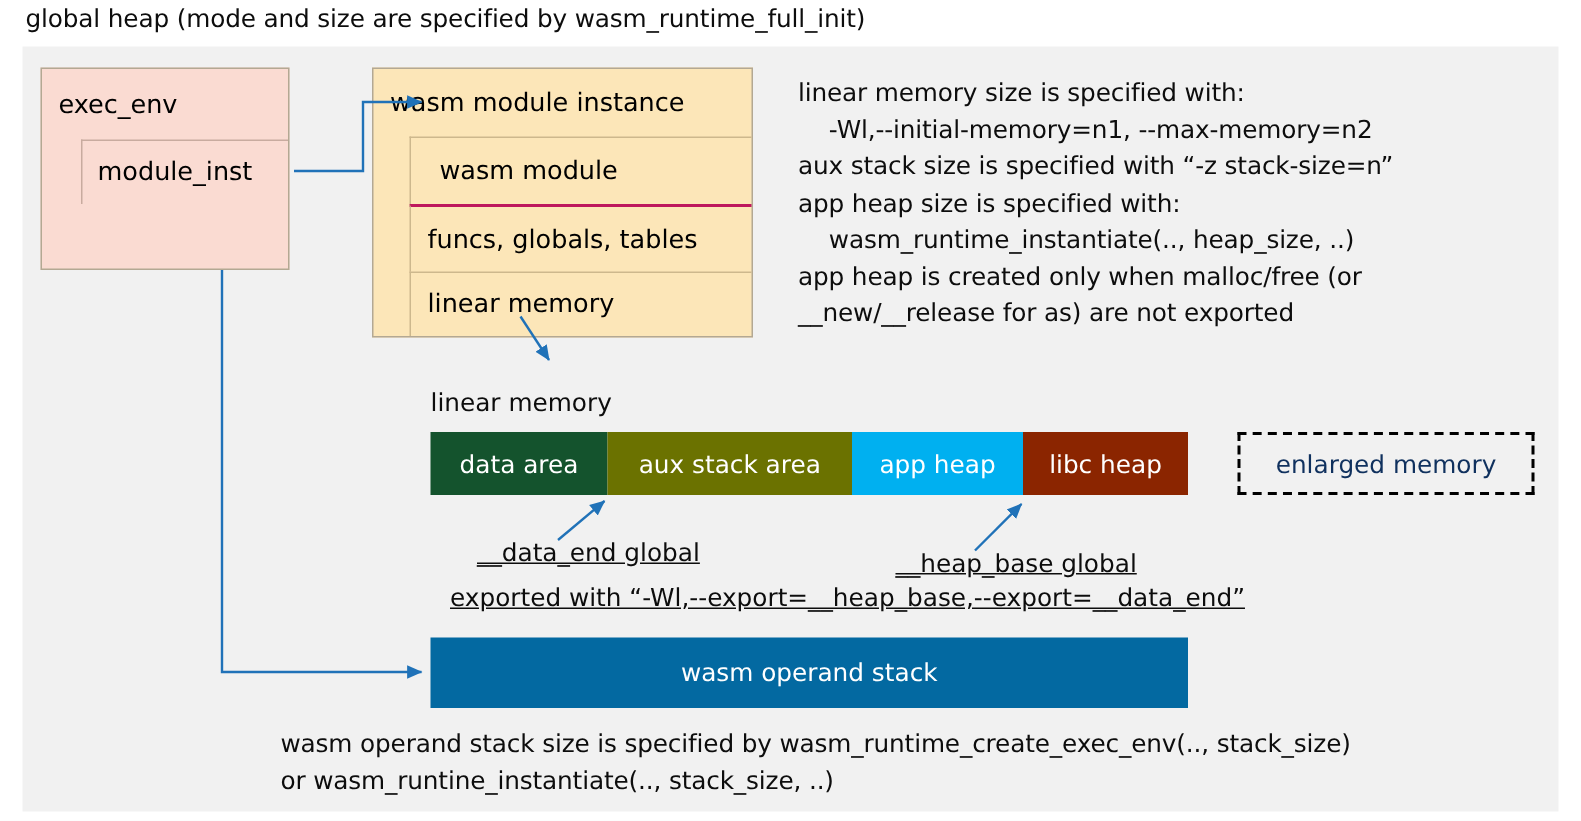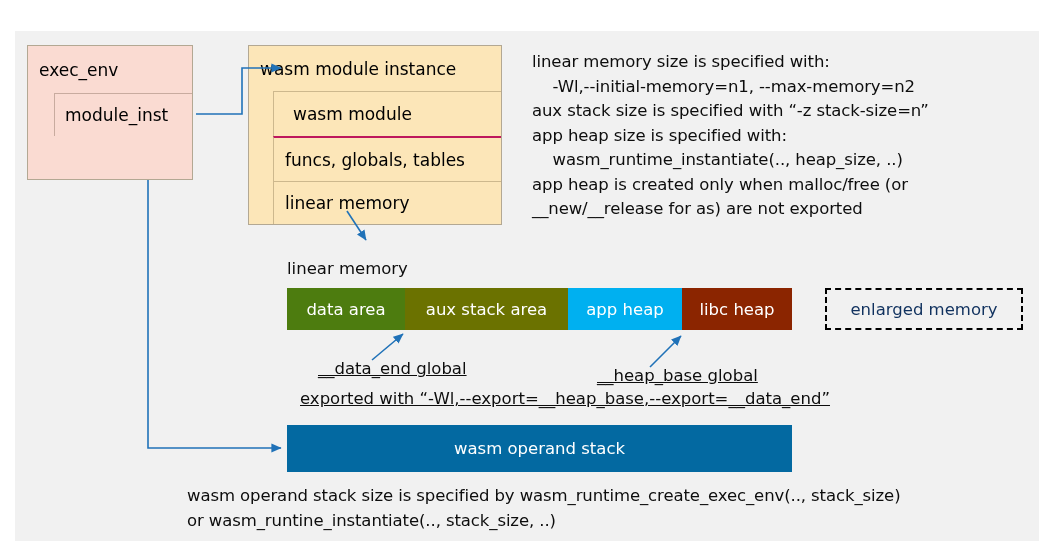--- a/index.html
+++ b/index.html
@@ -183,20 +183,21 @@
     left: 0; top: 0;
     width: 1054px; height: 547px;
     pointer-events: none;
   }
 </style>
 </head>
 <body>
 
 <div id="canvas">
 
+  <div id="diagram-title">global heap (mode and size are specified by wasm_runtime_full_init)</div>
 
   <div id="gray-panel" style="background: rgb(241, 241, 241);"></div>
 
   <div class="struct-box" id="exec-env-box" style="background: rgb(250, 219, 210);"></div>
   <div class="struct-row" id="exec-env-header">exec_env</div>
   <div class="struct-row" id="exec-row-module-inst">module_inst</div>
 
   <div class="struct-box" id="wmi-box" style="background: rgb(252, 230, 184);"></div>
   <div class="struct-row" id="wmi-header">wasm module instance</div>
   <div class="struct-row" id="wmi-row-wasm-module">wasm module</div>
@@ -206,21 +207,21 @@
   <div id="notes-block">linear memory size is specified with:
     -Wl,--initial-memory=n1, --max-memory=n2
 aux stack size is specified with “-z stack-size=n”
 app heap size is specified with:
     wasm_runtime_instantiate(.., heap_size, ..)
 app heap is created only when malloc/free (or
 __new/__release for as) are not exported</div>
 
   <div id="linear-memory-caption">linear memory</div>
   <div id="memory-bar" style="width: 703px;">
-      <div class="mem-seg" style="left: 0px; width: 118px; background: #4d7c0f;">data area</div>
+      <div class="mem-seg" style="left: 0px; width: 118px; background: #14532d;">data area</div>
       <div class="mem-seg" style="left: 118px; width: 163px; background: rgb(107, 114, 0);">aux stack area</div>
       <div class="mem-seg" style="left: 281px; width: 114px; background: rgb(0, 176, 240);">app heap</div>
       <div class="mem-seg" style="left: 395px; width: 110px; background: rgb(139, 37, 0); text-align: center;">libc heap</div>
       <div class="mem-seg dashed" style="left: 505px; width: 198px;">enlarged memory</div>
     </div>
 
   <div class="annot-text" id="data-end-label">__data_end global</div>
   <div class="annot-text" id="heap-base-label">__heap_base global</div>
   <div class="annot-text" id="exported-with-label">exported with “-Wl,--export=__heap_base,--export=__data_end”</div>
 

